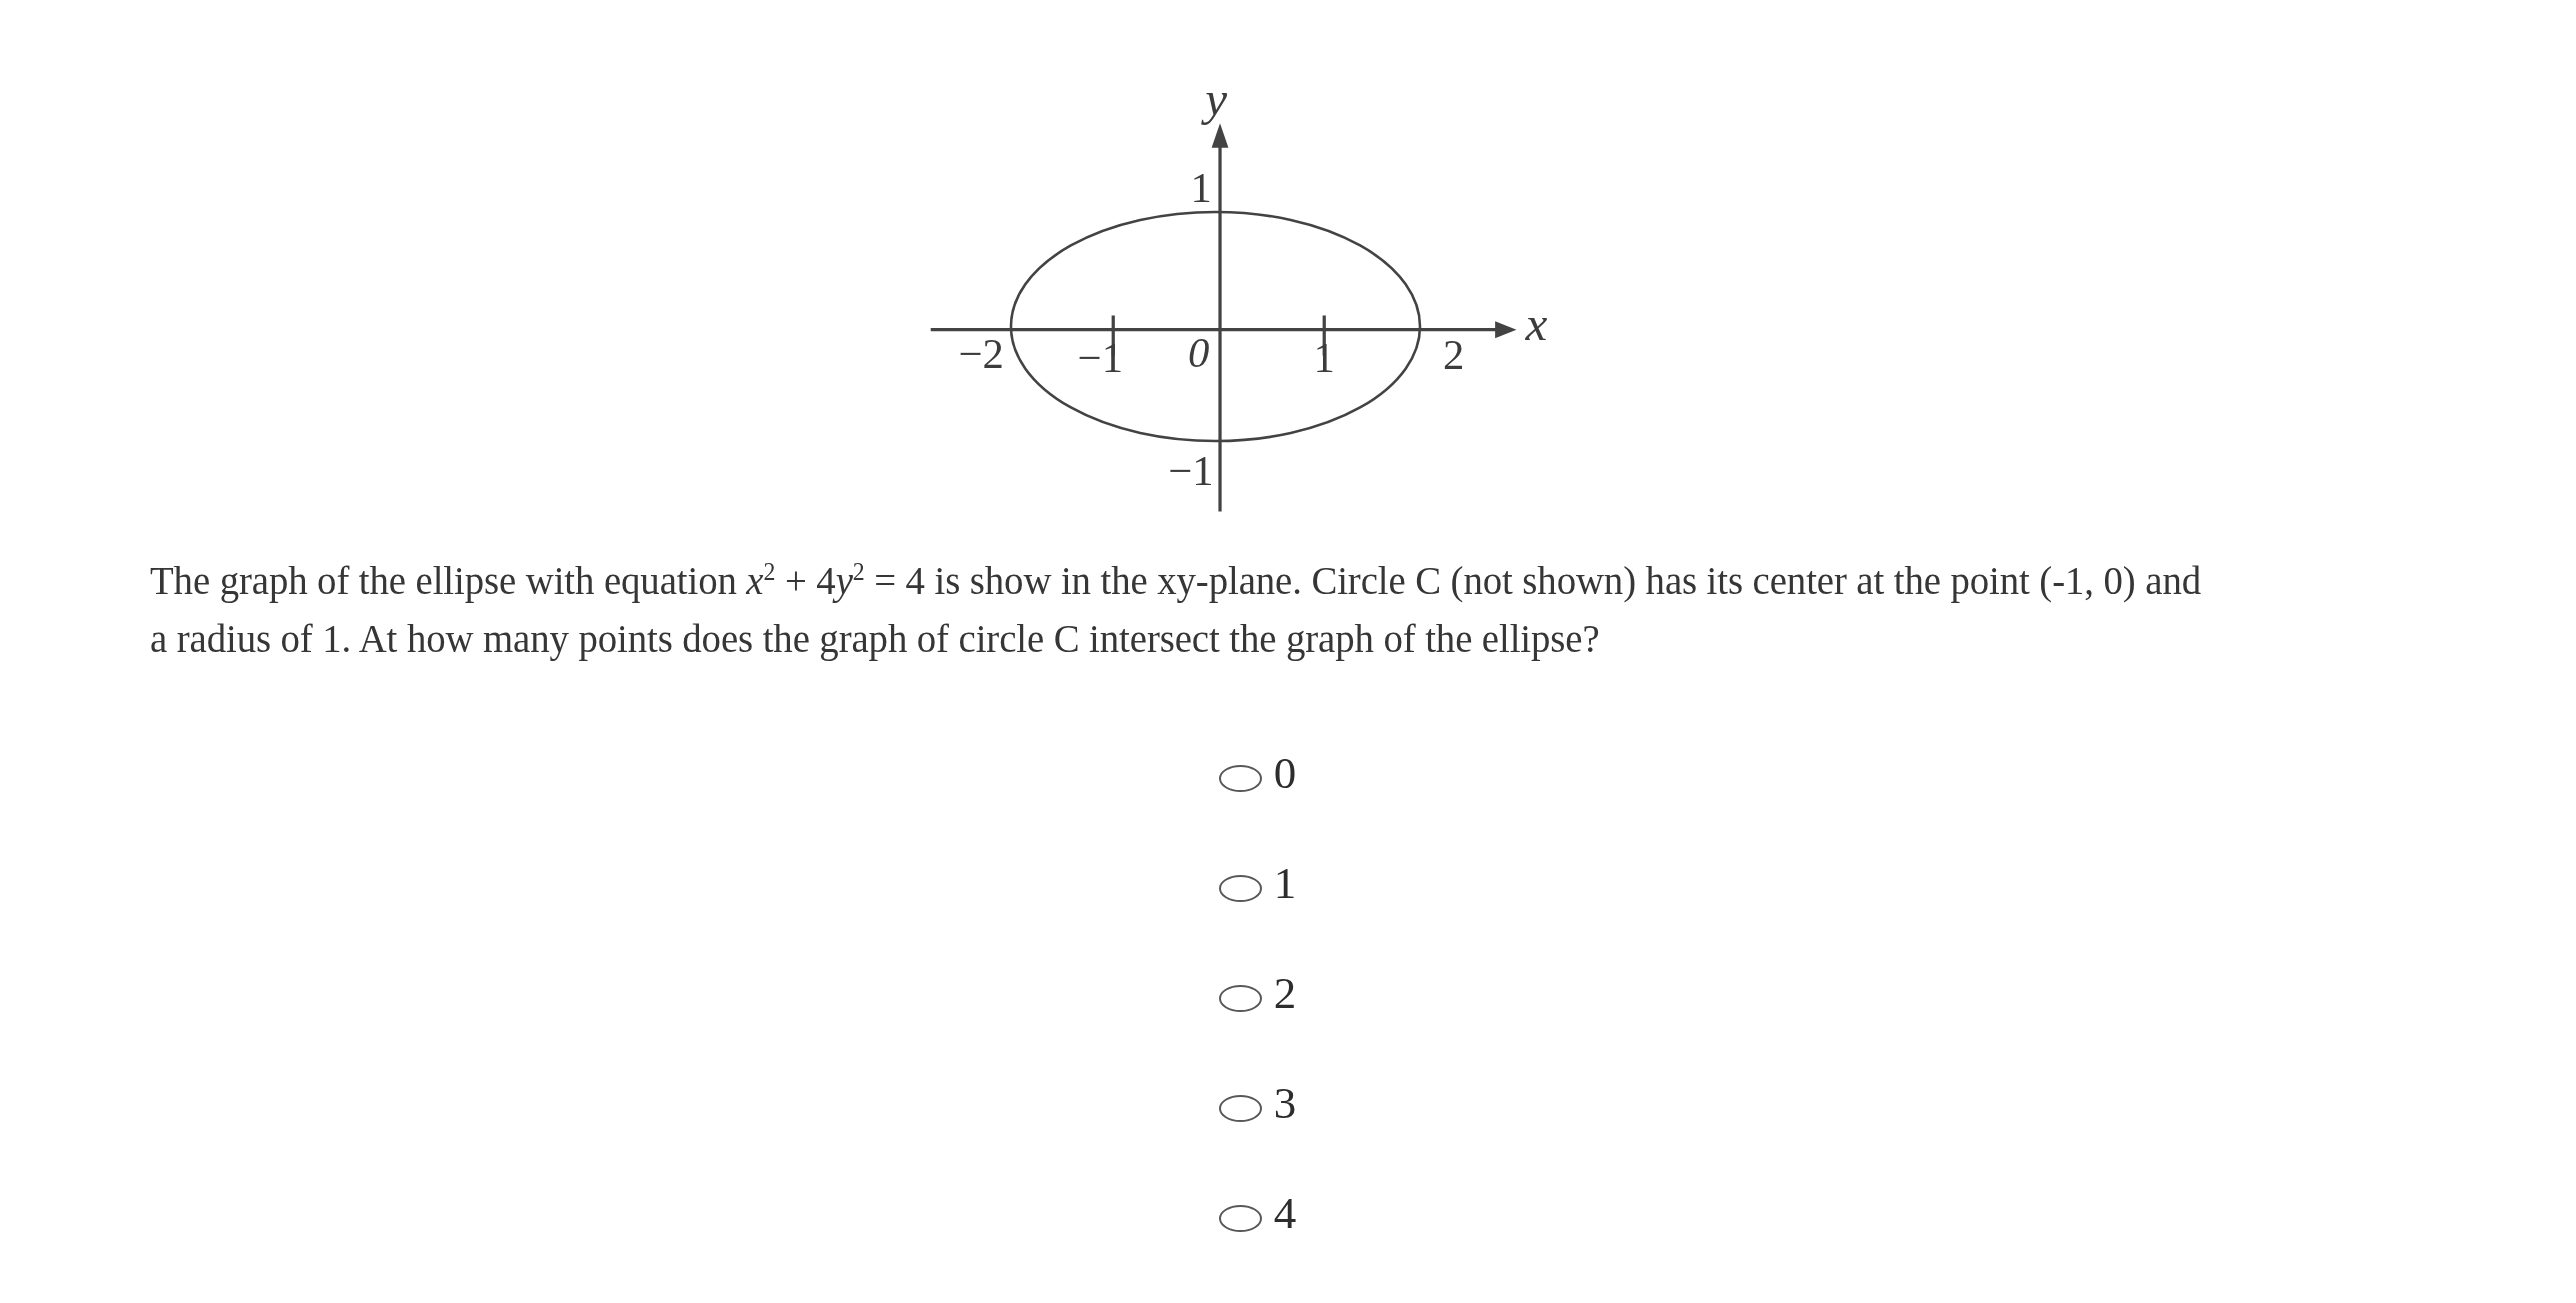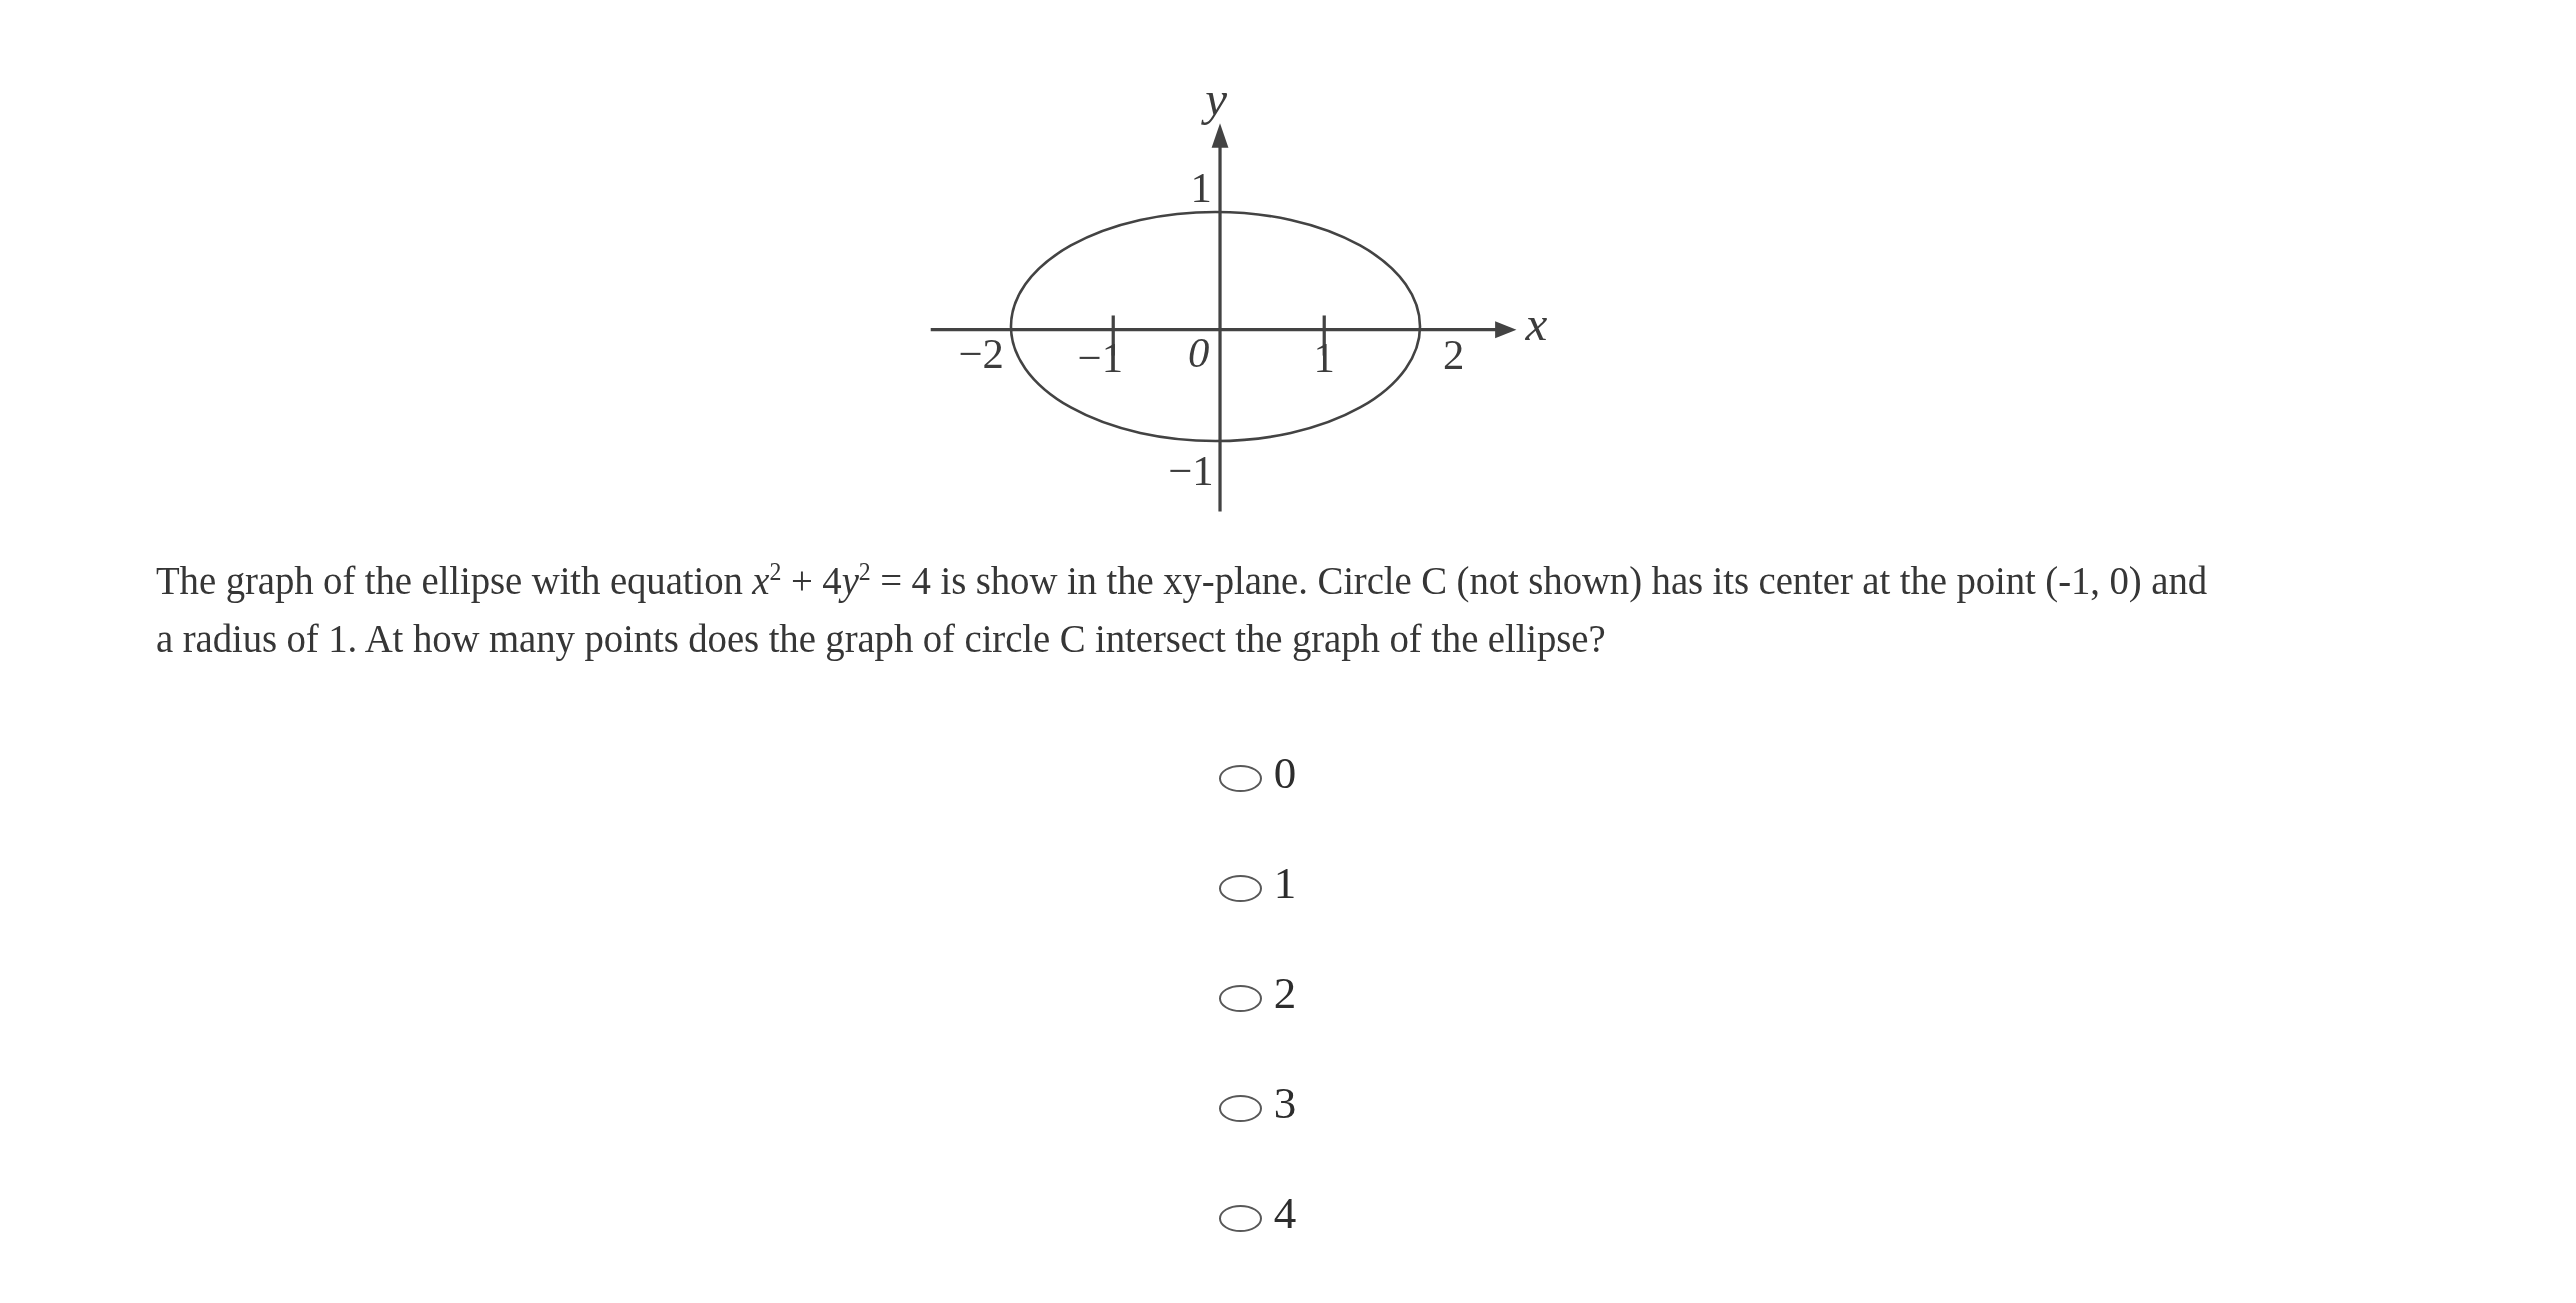--- a/index.html
+++ b/index.html
@@ -39,21 +39,21 @@
   .fig-label-italic {
     font-family: "Liberation Serif", "DejaVu Serif", serif;
     font-style: italic;
     font-size: 76px;
     fill: #3c3c3c;
   }
 
   
   .question {
     position: absolute;
-    left: 156px;
+    left: 150px;
     top: 552px;
     font-size: 40px;
     line-height: 58px;
     color: #363636;
     letter-spacing: -0.1px;
   }
   .qline {
     white-space: nowrap;
     transform: scaleX(0.97);
     transform-origin: left center;

